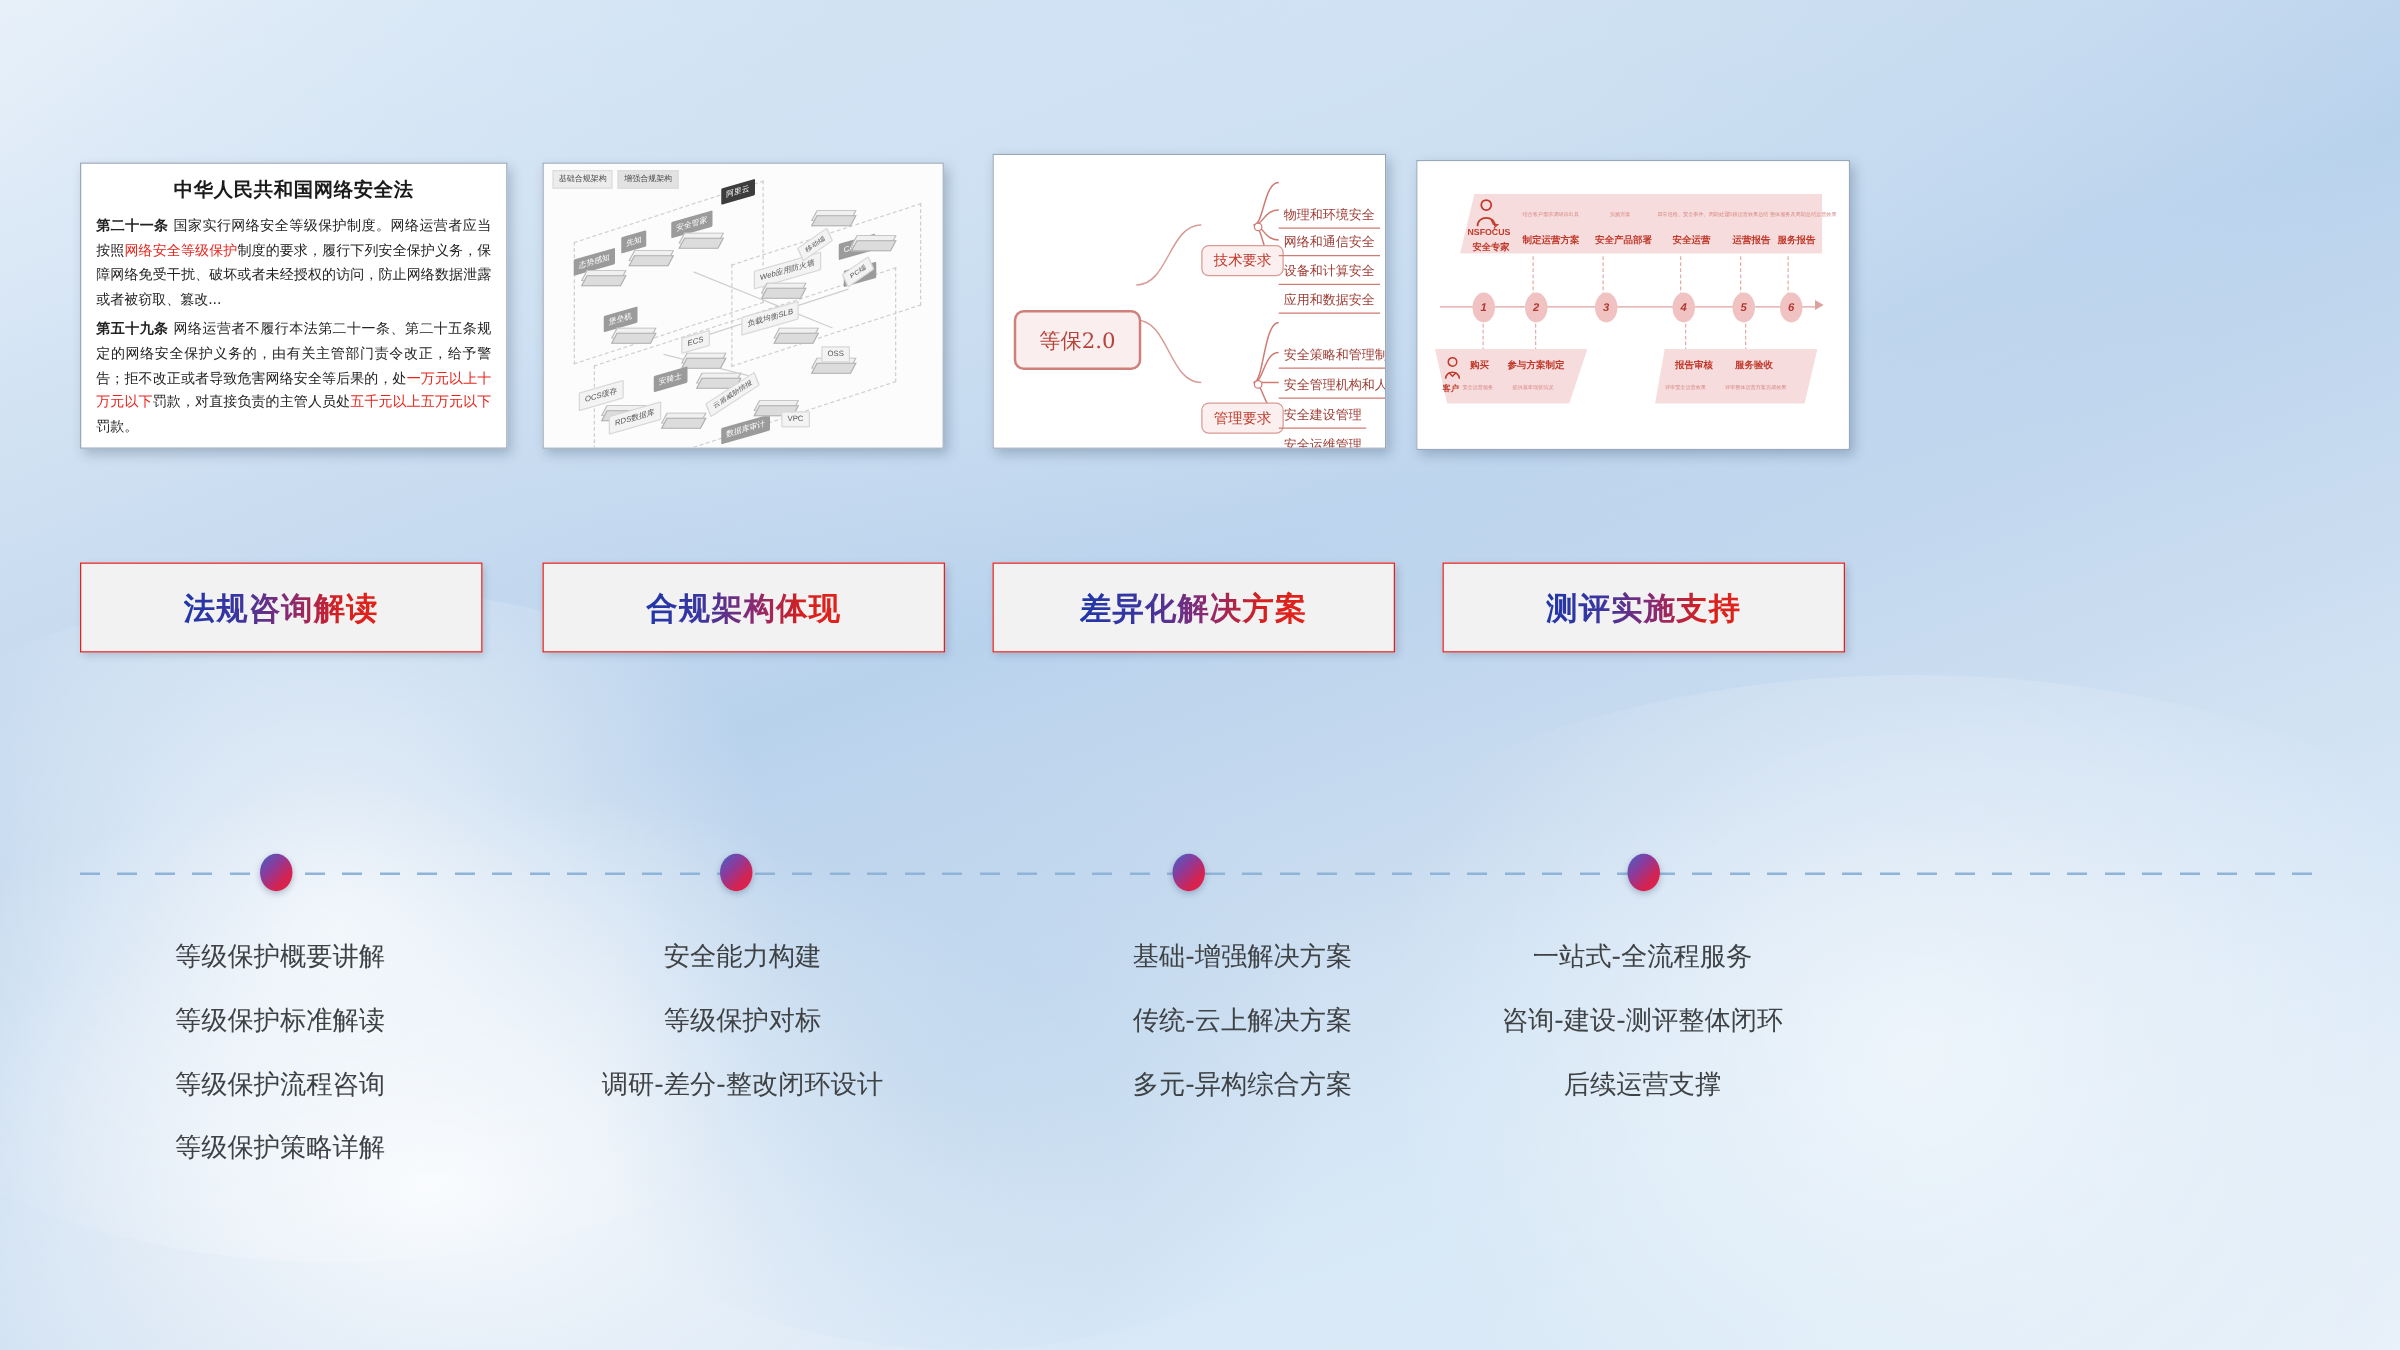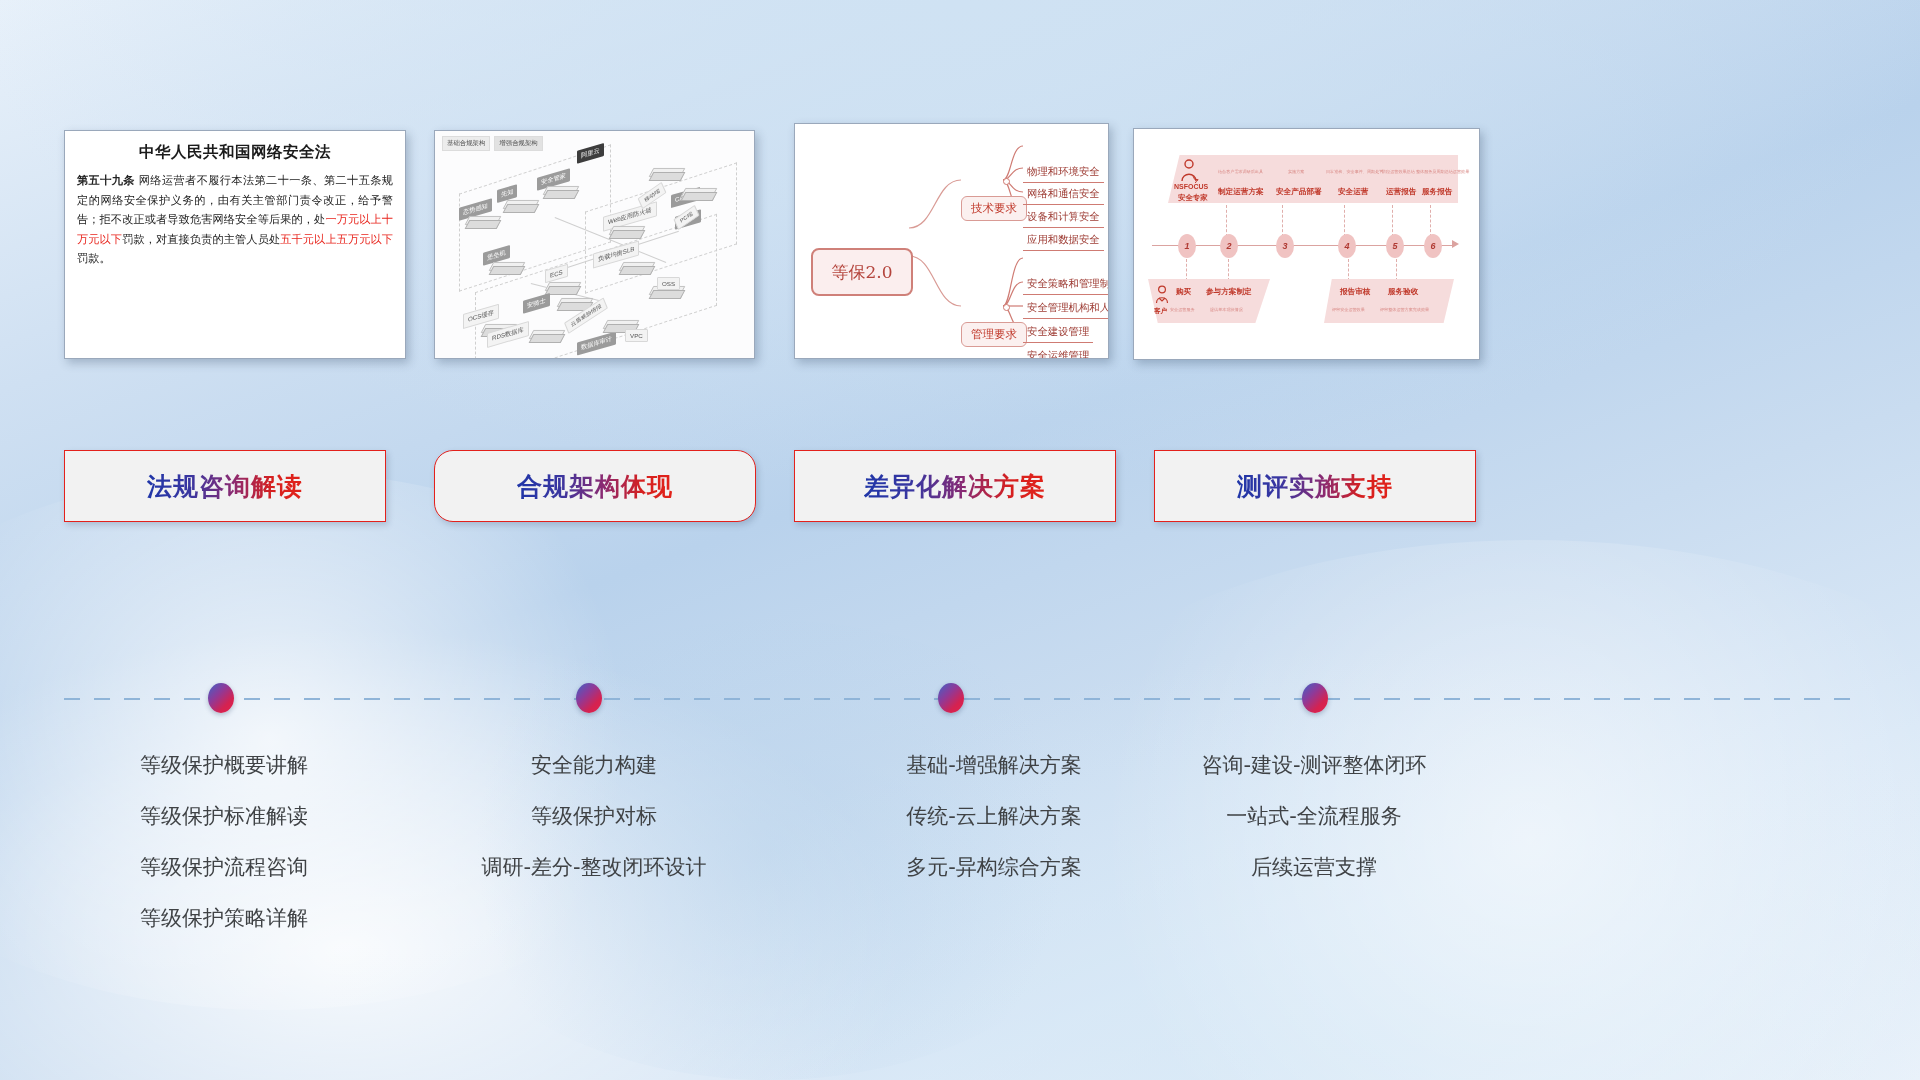--- a/index.html
+++ b/index.html
@@ -116,20 +116,23 @@
 <div class="glow g1"></div>
 <div class="glow g2"></div>
 <div class="glow g3"></div>
 
 <div class="cards">
 
   <div class="card" id="card-law">
     <div class="law-inner">
       <div class="law-title">中华人民共和国网络安全法</div>
       <p class="law-p">
+        <b>第二十一条</b><span> 国家实行网络安全等级保护制度。网络运营者应当按照</span><span class="law-red">网络安全等级保护</span><span>制度的要求，履行下列安全保护义务，保障网络免受干扰、破坏或者未经授权的访问，防止网络数据泄露或者被窃取、篡改...</span>
+      </p>
+      <p class="law-p">
         <b>第五十九条</b><span> 网络运营者不履行本法第二十一条、第二十五条规定的网络安全保护义务的，由有关主管部门责令改正，给予警告；拒不改正或者导致危害网络安全等后果的，处</span><span class="law-red">一万元以上十万元以下</span><span>罚款，对直接负责的主管人员处</span><span class="law-red">五千元以上五万元以下</span><span>罚款。</span>
       </p>
     </div>
   </div>
 
   <div class="card" id="card-arch">
     <div class="arch">
       <div class="arch-tabs">
         <div class="arch-tab">基础合规架构</div>
         <div class="arch-tab sel">增强合规架构</div>
@@ -336,21 +339,21 @@
       <div class="fsub" style="left:198px;top:178px;">评审安全运营效果</div>
       <div class="ftitle" style="left:254px;top:158px;">服务验收</div>
       <div class="fsub" style="left:246px;top:178px;">评审整体运营方案完成效果</div>
     </div>
   </div>
 </div>
 
 <div class="hbox" style="left:64px;top:450px;width:320px;">
   <span>法规咨询解读</span>
 </div>
-<div class="hbox" style="left:434px;top:450px;width:320px;border-radius:19px;">
+<div class="hbox" style="left:434px;top:450px;width:320px;">
   <span>合规架构体现</span>
 </div>
 <div class="hbox" style="left:794px;top:450px;width:320px;">
   <span>差异化解决方案</span>
 </div>
 <div class="hbox" style="left:1154px;top:450px;width:320px;">
   <span>测评实施支持</span>
 </div>
 
 <div class="tl"></div>
@@ -369,16 +372,16 @@
   <div>安全能力构建</div>
   <div>等级保护对标</div>
   <div>调研-差分-整改闭环设计</div>
 </div>
 <div class="list" style="left:834px;top:740px;width:320px;">
   <div>基础-增强解决方案</div>
   <div>传统-云上解决方案</div>
   <div>多元-异构综合方案</div>
 </div>
 <div class="list" style="left:1154px;top:740px;width:320px;">
+  <div>一站式-全流程服务</div>
   <div>咨询-建设-测评整体闭环</div>
-  <div>一站式-全流程服务</div>
   <div>后续运营支撑</div>
 </div>
 
 </body></html>

